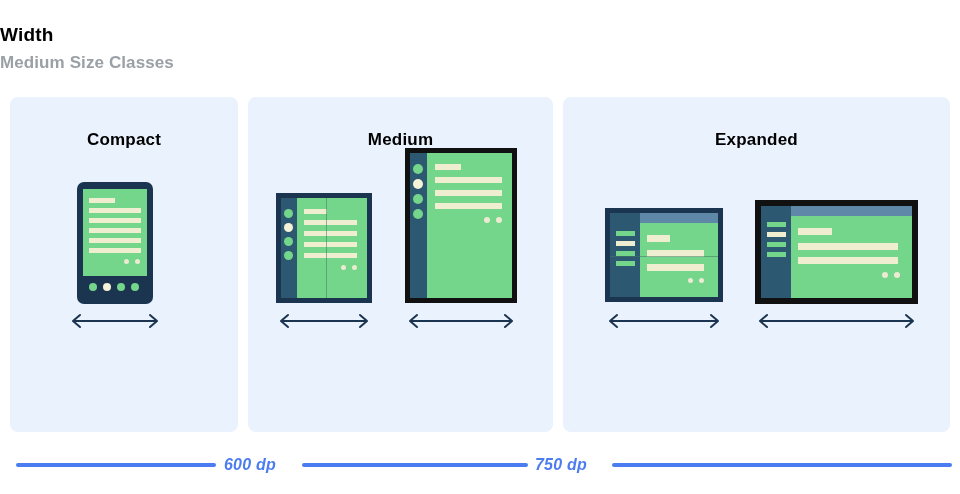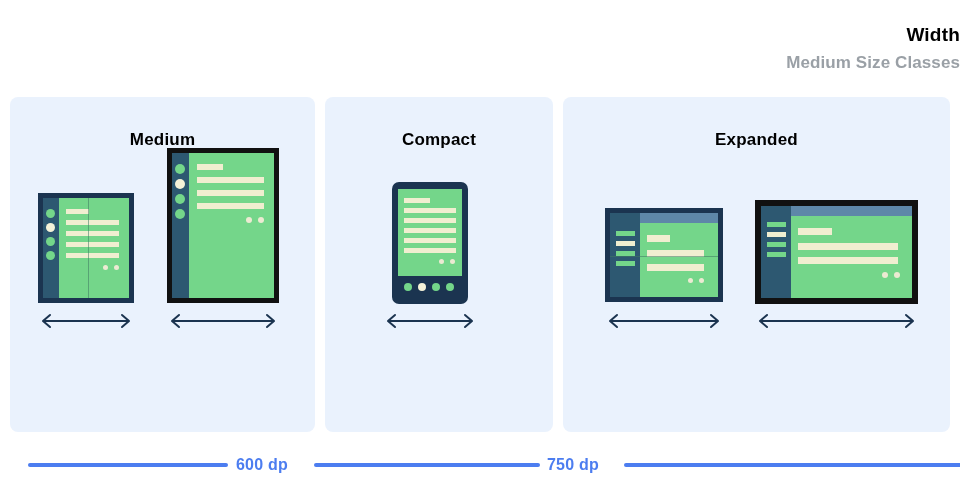--- a/index.html
+++ b/index.html
@@ -20,21 +20,21 @@
     width: 960px;
     height: 494px;
   }
 
   
   .header {
     position: absolute;
     left: 0;
     top: 22px;
     width: 960px;
-    text-align: right;
+    text-align: left;
   }
   .header-title {
     font-size: 19px;
     font-weight: bold;
     color: #000000;
     letter-spacing: 0.2px;
     line-height: 26px;
   }
   .header-subtitle {
     font-size: 17px;
@@ -130,24 +130,25 @@
   
   .arrow {
     position: absolute;
     height: 18px;
   }
   .arrow svg { display: block; }
 
   
   .measures {
     position: absolute;
-    left: 16px;
+    left: 4px;
     top: 452px;
     width: 932px;
     height: 36px;
+    font-style: italic;
   }
   .rule {
     position: absolute;
     height: 4px;
     background: #4c7df0;
     border-radius: 2px;
     top: 11px;
   }
   .measure-label {
     position: absolute;
@@ -164,20 +165,54 @@
 <body>
 
 <div class="stage">
 
   <div class="header">
     <div class="header-title">Width</div>
     <div class="header-subtitle">Medium Size Classes</div>
   </div>
 
   <div class="panels">
+
+    <div class="panel panel-compact">
+      <div class="panel-title">Compact</div>
+      <div class="devices">
+
+        <div class="device" style="left:67px; top:30px; width:76px; height:122px; background:#1b3450; border-radius:7px; padding:7px 6px;">
+          <div style="position:absolute; left:6px; top:7px; right:6px; bottom:7px; background:#74d68a; overflow:hidden;">
+            <div class="bar" style="left:6px; top:9px;  width:26px; height:5px;"></div>
+            <div class="bar" style="left:6px; top:19px; width:52px; height:5px;"></div>
+            <div class="bar" style="left:6px; top:29px; width:52px; height:5px;"></div>
+            <div class="bar" style="left:6px; top:39px; width:52px; height:5px;"></div>
+            <div class="bar" style="left:6px; top:49px; width:52px; height:5px;"></div>
+            <div class="bar" style="left:6px; top:59px; width:52px; height:5px;"></div>
+            <div class="dot cream" style="left:41px; top:70px; width:5px; height:5px;"></div>
+            <div class="dot cream" style="left:52px; top:70px; width:5px; height:5px;"></div>
+            <div class="navbar" style="height:21px;">
+              <div class="dot" style="left:6px;  top:7px; width:8px; height:8px;"></div>
+              <div class="dot sel" style="left:20px; top:7px; width:8px; height:8px;"></div>
+              <div class="dot" style="left:34px; top:7px; width:8px; height:8px;"></div>
+              <div class="dot" style="left:48px; top:7px; width:8px; height:8px;"></div>
+            </div>
+          </div>
+        </div>
+
+        <div class="arrow" style="left:58px; top:160px; width:94px;">
+          <svg width="94" height="18" viewBox="0 0 94 18">
+            <line x1="6" y1="9" x2="88" y2="9" stroke="#1b3450" stroke-width="2"></line>
+            <polyline points="12,3 5,9 12,15" fill="none" stroke="#1b3450" stroke-width="2" stroke-linecap="round" stroke-linejoin="round"></polyline>
+            <polyline points="82,3 89,9 82,15" fill="none" stroke="#1b3450" stroke-width="2" stroke-linecap="round" stroke-linejoin="round"></polyline>
+          </svg>
+        </div>
+
+      </div>
+    </div>
 
     <div class="panel panel-medium">
       <div class="panel-title">Medium</div>
       <div class="devices">
 
         <div class="device" style="left:28px; top:41px; width:96px; height:110px; background:#1b3450; padding:5px;">
           <div style="position:absolute; left:5px; top:5px; right:5px; bottom:5px; background:#74d68a; overflow:hidden;">
             <div class="sidebar" style="width:16px;">
               <div class="dot" style="left:3px; top:11px; width:9px; height:9px;"></div>
               <div class="dot sel" style="left:3px; top:25px; width:9px; height:9px;"></div>
@@ -224,54 +259,20 @@
           <svg width="112" height="18" viewBox="0 0 112 18">
             <line x1="6" y1="9" x2="106" y2="9" stroke="#1b3450" stroke-width="2"></line>
             <polyline points="12,3 5,9 12,15" fill="none" stroke="#1b3450" stroke-width="2" stroke-linecap="round" stroke-linejoin="round"></polyline>
             <polyline points="100,3 107,9 100,15" fill="none" stroke="#1b3450" stroke-width="2" stroke-linecap="round" stroke-linejoin="round"></polyline>
           </svg>
         </div>
 
       </div>
     </div>
 
-    <div class="panel panel-compact">
-      <div class="panel-title">Compact</div>
-      <div class="devices">
-
-        <div class="device" style="left:67px; top:30px; width:76px; height:122px; background:#1b3450; border-radius:7px; padding:7px 6px;">
-          <div style="position:absolute; left:6px; top:7px; right:6px; bottom:7px; background:#74d68a; overflow:hidden;">
-            <div class="bar" style="left:6px; top:9px;  width:26px; height:5px;"></div>
-            <div class="bar" style="left:6px; top:19px; width:52px; height:5px;"></div>
-            <div class="bar" style="left:6px; top:29px; width:52px; height:5px;"></div>
-            <div class="bar" style="left:6px; top:39px; width:52px; height:5px;"></div>
-            <div class="bar" style="left:6px; top:49px; width:52px; height:5px;"></div>
-            <div class="bar" style="left:6px; top:59px; width:52px; height:5px;"></div>
-            <div class="dot cream" style="left:41px; top:70px; width:5px; height:5px;"></div>
-            <div class="dot cream" style="left:52px; top:70px; width:5px; height:5px;"></div>
-            <div class="navbar" style="height:21px;">
-              <div class="dot" style="left:6px;  top:7px; width:8px; height:8px;"></div>
-              <div class="dot sel" style="left:20px; top:7px; width:8px; height:8px;"></div>
-              <div class="dot" style="left:34px; top:7px; width:8px; height:8px;"></div>
-              <div class="dot" style="left:48px; top:7px; width:8px; height:8px;"></div>
-            </div>
-          </div>
-        </div>
-
-        <div class="arrow" style="left:58px; top:160px; width:94px;">
-          <svg width="94" height="18" viewBox="0 0 94 18">
-            <line x1="6" y1="9" x2="88" y2="9" stroke="#1b3450" stroke-width="2"></line>
-            <polyline points="12,3 5,9 12,15" fill="none" stroke="#1b3450" stroke-width="2" stroke-linecap="round" stroke-linejoin="round"></polyline>
-            <polyline points="82,3 89,9 82,15" fill="none" stroke="#1b3450" stroke-width="2" stroke-linecap="round" stroke-linejoin="round"></polyline>
-          </svg>
-        </div>
-
-      </div>
-    </div>
-
     <div class="panel panel-expanded">
       <div class="panel-title">Expanded</div>
       <div class="devices">
 
         <div class="device" style="left:42px; top:56px; width:118px; height:94px; background:#1b3450; padding:5px;">
           <div style="position:absolute; left:5px; top:5px; right:5px; bottom:5px; background:#74d68a; overflow:hidden;">
             <div class="sidebar" style="width:30px;"></div>
             <div class="topstrip" style="left:30px; right:0; height:10px;"></div>
             <div class="sbar" style="left:6px; top:18px; width:19px; height:5px;"></div>
             <div class="sbar sel" style="left:6px; top:28px; width:19px; height:5px;"></div>

